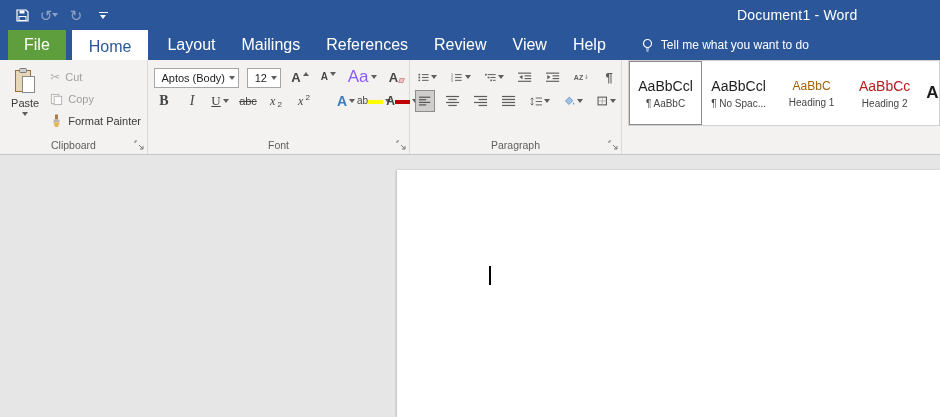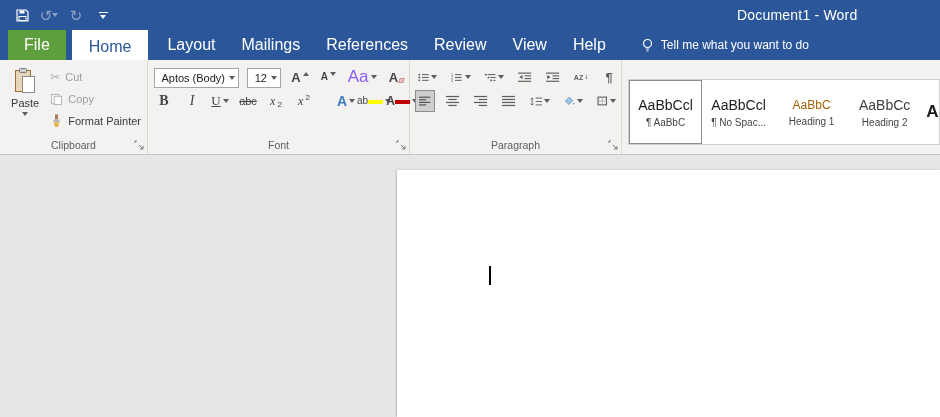--- a/index.html
+++ b/index.html
@@ -67,27 +67,27 @@
   .hl-txt{font-size:10px;color:#444;line-height:1}
   .colorbar{display:block;width:15px;height:4px;margin-top:1px}
   .fcA{font-size:12px;font-weight:bold;color:#444;line-height:1}
 
   
   .g-paragraph{width:212px;display:flex;flex-direction:column;padding:4px 2px 18px 5px}
   .pilcrow{font-size:13px;color:#5f5d5b;font-weight:bold}
   .toggled{background:#d0cecd;border:1px solid #8f8d8b}
 
   
-  .g-styles{flex:1;display:flex;padding:19px 0 18px 6px;overflow:hidden}
+  .g-styles{flex:1;display:flex;padding:0 0 18px 6px;overflow:hidden}
   .gallery{background:#fff;border:1px solid #d2d0ce;display:flex;height:66px;overflow:hidden}
   .scard{width:74px;background:none;border:1px solid transparent;display:flex;flex-direction:column;align-items:center;justify-content:center;gap:4px;cursor:default;overflow:hidden}
   .scard.sel{border-color:#8c8c8c}
   .sprev{font-size:14px;color:#1d1d1d;white-space:nowrap}
   .sprev.h1{color:#a16207;font-size:12px}
-  .sprev.h2{color:#404040}
+  .sprev.h2{color:#b91c1c}
   .sprev.big{font-size:17px;font-weight:bold}
   .slabel{font-size:10px;color:#444;white-space:nowrap}
   .scard.partial{width:18px;align-items:flex-start;padding-left:4px}
 
   
   .docarea{position:absolute;top:155px;left:0;right:0;bottom:0;background:#e6e6e6}
   .page{position:absolute;left:397px;top:15px;width:543px;height:247px;background:#fff;box-shadow:-1px 0 2px rgba(0,0,0,.18)}
   .caret{position:absolute;left:92px;top:96px;width:1.5px;height:19px;background:#000;animation:blink 1.06s steps(1) infinite}
   @keyframes blink{50%{opacity:0}}
 </style>

